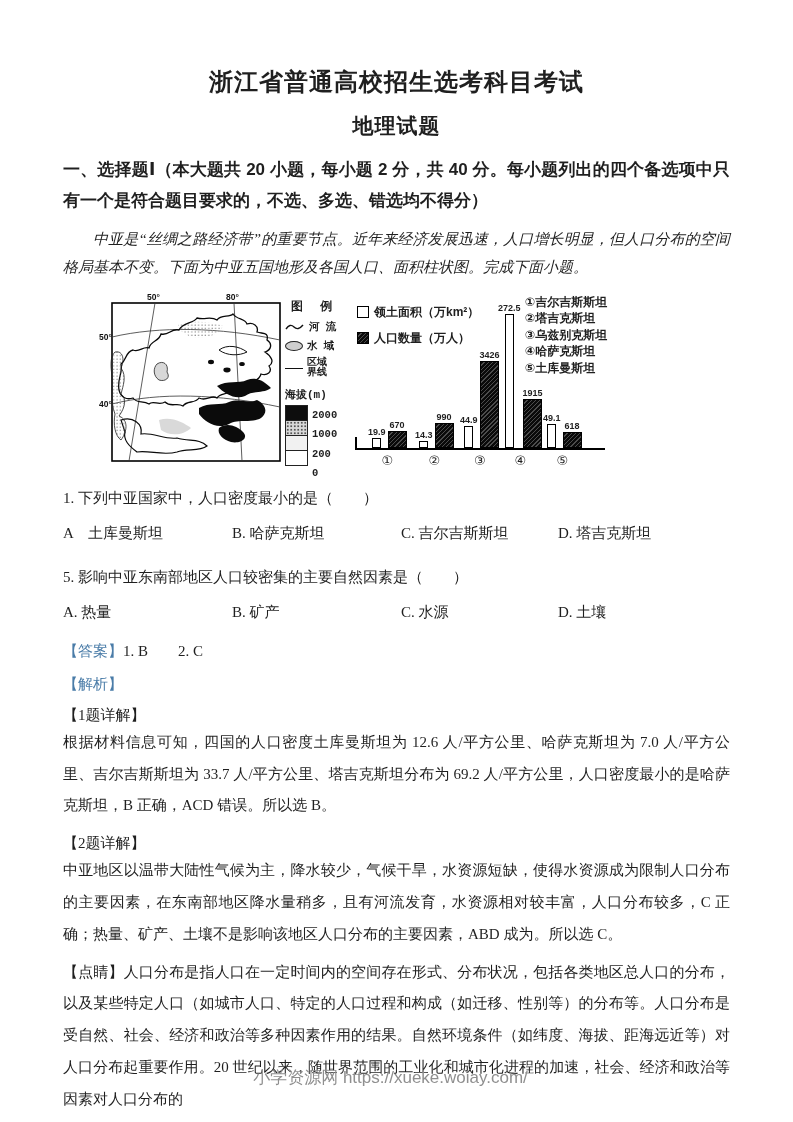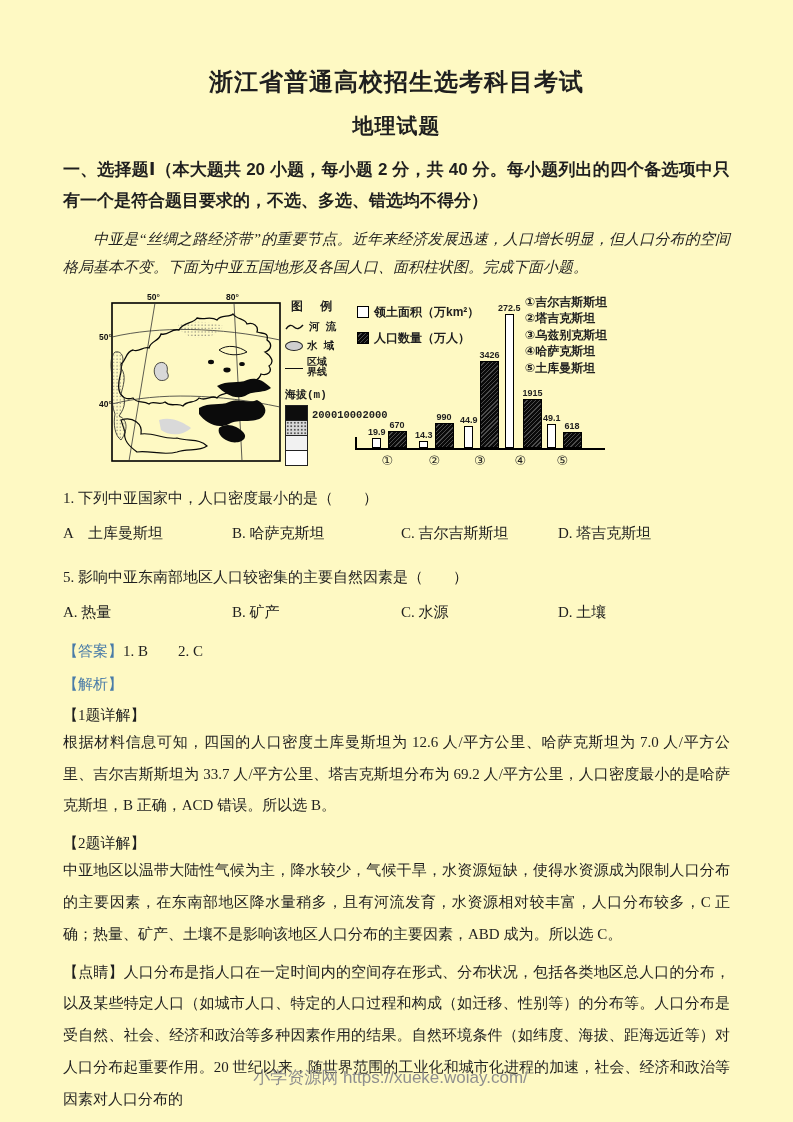--- a/index.html
+++ b/index.html
@@ -1,18 +1,18 @@
 <!DOCTYPE html>
 <html><head>
 <meta charset="utf-8">
 <style>
   html,body{margin:0;padding:0;background:#e8e8e8;}
   .page{
     position:relative; width:793px; height:1122px; margin:0 auto;
-    background:#fef9c3; overflow:hidden;
+    background:#ffffff; overflow:hidden;
     font-family:"Liberation Serif","DejaVu Serif",serif;
     color:#1f1f1f;
   }
   .content{padding:0 63px;}
   .exam-title{margin:66px 0 0; font-family:"Liberation Sans","DejaVu Sans",sans-serif;
     font-size:24px; font-weight:bold; text-align:center; letter-spacing:1px;}
   .exam-subtitle{margin:14px 0 0; font-family:"Liberation Sans","DejaVu Sans",sans-serif;
     font-size:21px; font-weight:bold; text-align:center; letter-spacing:1px;}
   .section-header{margin:14px 0 0; font-family:"Liberation Sans","DejaVu Sans",sans-serif;
     font-size:17px; font-weight:bold; line-height:1.85; text-align:justify;}
@@ -33,22 +33,22 @@
   .two-line{line-height:1.05; font-size:10px;}
   .mlg-elev{margin-top:8px; font-size:11px;}
   .elev{display:flex; align-items:flex-end; gap:4px;}
   .elev-col{display:flex; flex-direction:column;}
   .elev-box{width:21px; height:14px; border:1px solid #222; margin-top:-1px;}
   .eb0{background:#0d0d0d;}
   .eb1{background:#d8d8d8;
     background-image:radial-gradient(#555 0.8px, transparent 0.9px); background-size:3.5px 3.5px;}
   .eb2{background:#f1f1f1;}
   .eb3{background:#ffffff;}
-  .elev-labels{display:flex; flex-direction:row; justify-content:space-between;
-    height:56px; padding-top:8px; font-size:10.5px; line-height:1;}
+  .elev-labels{display:flex; flex-direction:column; justify-content:space-between;
+    height:56px; padding-top:8px; font-size:10.5px; line-height:1;gap:9px;}
 
   .chart{position:relative; width:258px; height:186px;
     font-family:"Liberation Sans","DejaVu Sans",sans-serif;}
   .bar-plot{position:absolute; left:2px; top:12px; width:250px; height:146px;
     border-bottom:2px solid #000;}
   .axis-stub{position:absolute; left:0; bottom:0; width:2px; height:11px; background:#000;}
   .bar-group{position:absolute; bottom:0; display:flex; align-items:flex-end; gap:2px;}
   .bar-col{display:flex; flex-direction:column; align-items:center;}
   .bar-label{font-size:9px; font-weight:bold; white-space:nowrap; margin-bottom:1px;}
   .bar{box-sizing:border-box;}

